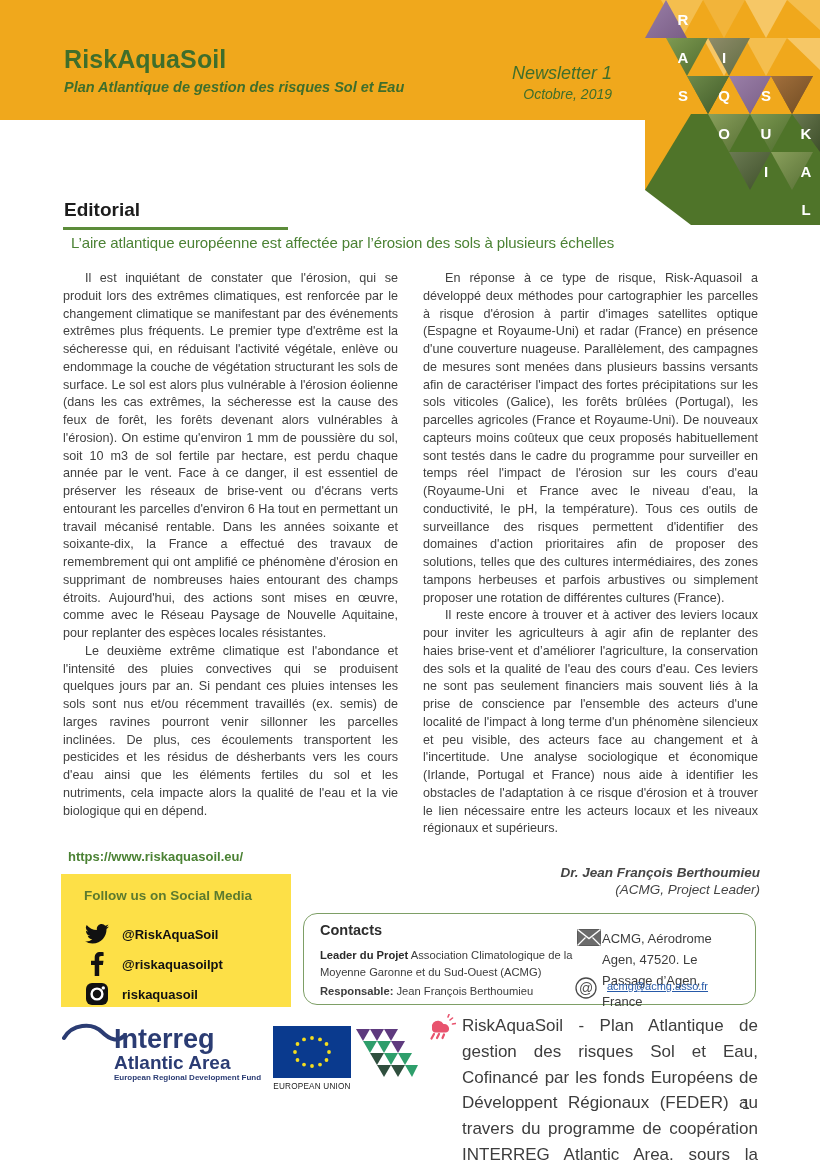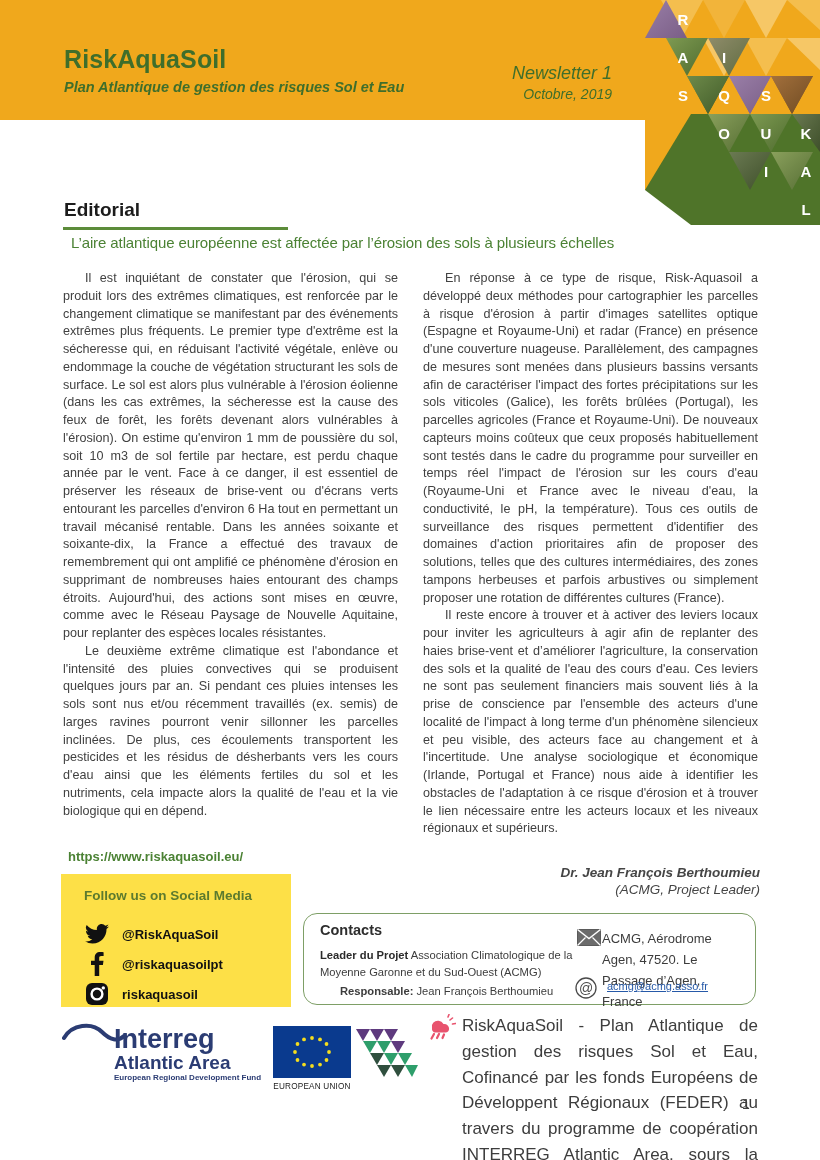--- a/index.html
+++ b/index.html
@@ -183,21 +183,20 @@
     font-size: 11.2px;
     line-height: 1.55;
     color: #3c3c3c;
   }
   #contacts-left b { color: #2b2b2b; }
   #contact-responsable {
     position: absolute;
     left: 16px; top: 71px;
     font-size: 11.2px;
     color: #3c3c3c;
-    margin-left: 20px;
   }
   #contacts-address {
     position: absolute;
     left: 298px; top: 14px;
     width: 140px;
     font-size: 13px;
     line-height: 1.62;
     color: #3c3c3c;
   }
   #mail-icon-wrap {

